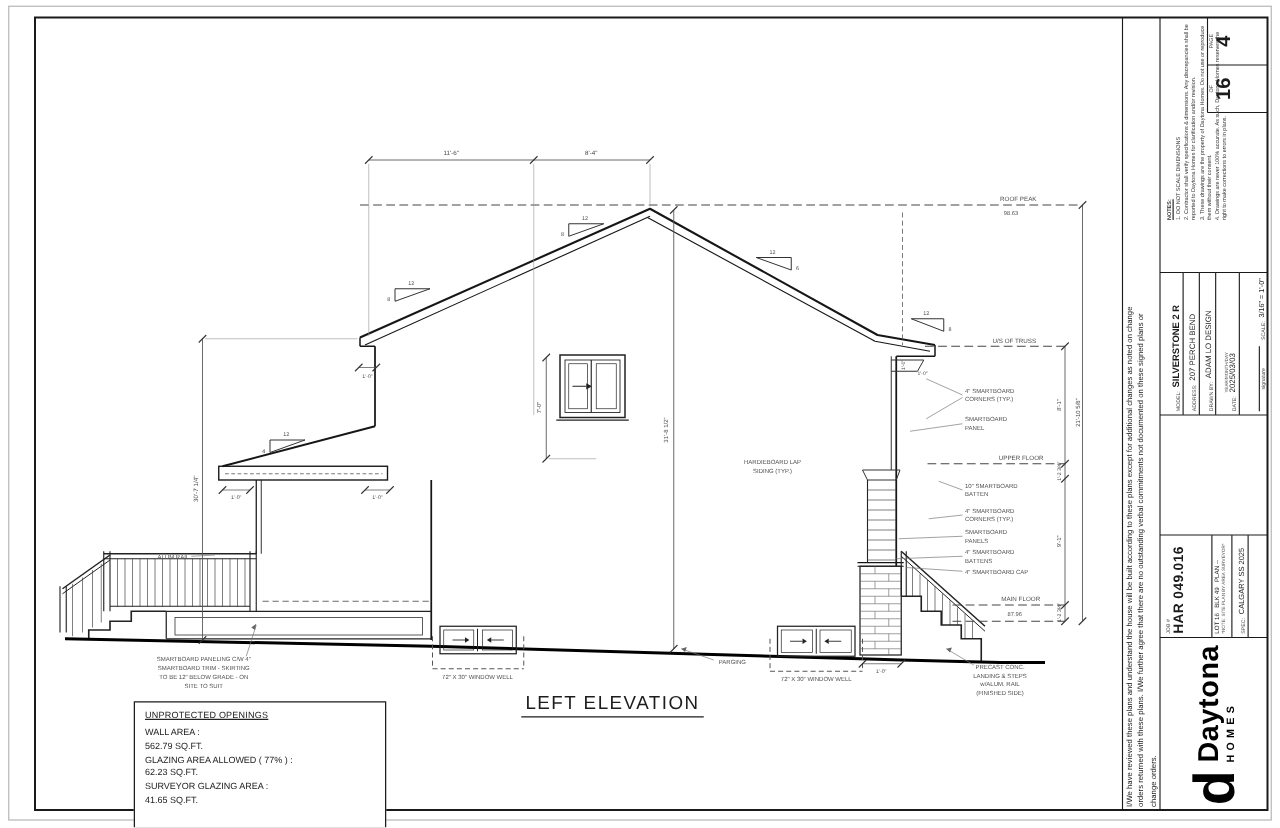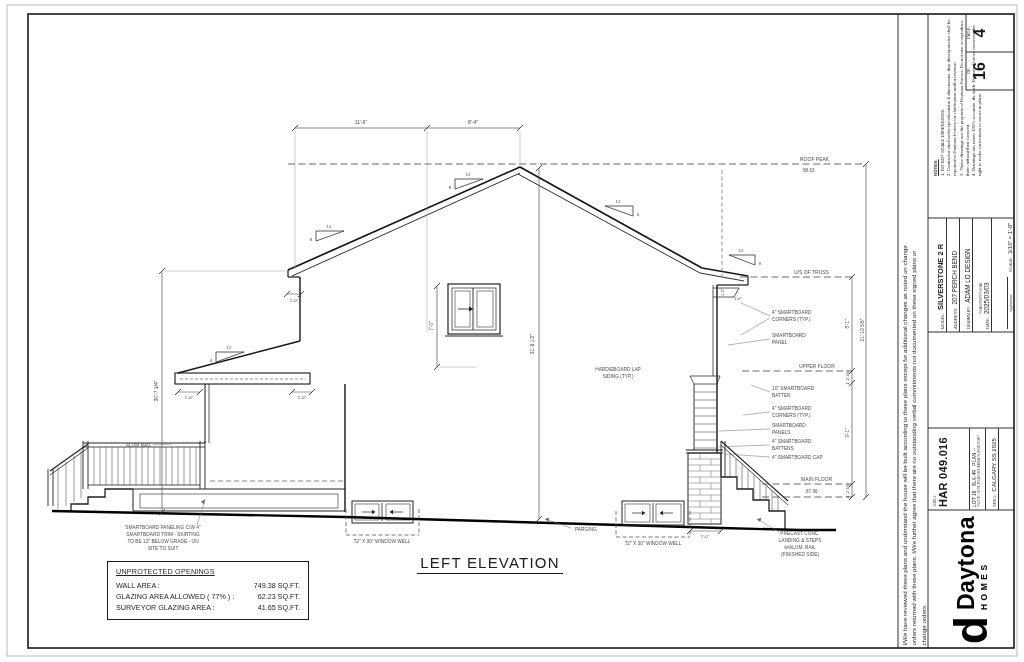--- a/index.html
+++ b/index.html
@@ -6,23 +6,23 @@
   #sheet{position:relative;width:1024px;height:662px;background:#fff;overflow:hidden;}
   svg{position:absolute;left:0;top:0;}
   .rot{position:absolute;transform:rotate(-90deg);transform-origin:center;color:#1a1a1a;}
   .tb-row{display:flex;align-items:flex-end;box-sizing:border-box;border-bottom:1px solid #333;padding:1px 3px;}
   .tb-label{font-size:4.2px;color:#444;margin-right:3px;white-space:nowrap;}
   .notes-item{font-size:4.4px;line-height:1.3;color:#333;margin-bottom:1px;}
   .annot{fill:#4f4f4f;}
   .dimtxt{fill:#4a4a4a;}
   #elev-title{position:absolute;left:390px;top:554px;width:200px;text-align:center;text-decoration:underline;}
   #elev-title span{display:inline-block;font-size:15px;letter-spacing:1.2px;color:#1c1c1c;border-bottom:1.6px solid #1c1c1c;padding:0 3px 2px;}
-  #openings{position:absolute;left:107px;top:561px;width:202px;border:1.8px solid #1c1c1c;background:#fff;padding:5px 8px 6px;box-sizing:border-box;font-size:7.2px;color:#222;}
+  #openings{position:absolute;left:107px;top:561px;width:202px;border:1.8px solid #1c1c1c;background:#fff;padding:5px 8px 16px;box-sizing:border-box;font-size:7.2px;color:#222;}
   #openings .t{text-decoration:underline;margin-bottom:5px;letter-spacing:.2px;}
-  #openings .r{display:flex;justify-content:space-between;line-height:1.5;}
+  #openings .r{display:flex;justify-content:flex-start;line-height:1.5;flex-direction:column;}
   .logo-wrap{display:flex;align-items:center;justify-content:center;gap:6px;color:#000;}
   .logo-d{font-size:46px;font-weight:900;line-height:.72;}
   .logo-name{font-size:23px;font-weight:800;letter-spacing:.5px;line-height:1;}
   .logo-sub{font-size:8.5px;font-weight:700;letter-spacing:3.5px;margin-top:1px;}
 </style>
 </head>
 <body>
 
 <div id="sheet">
 
@@ -387,21 +387,21 @@
 </svg>
 
 <div id="elev-title">
   <span>LEFT ELEVATION</span>
 </div>
 
 <div id="openings">
   <div class="t">UNPROTECTED OPENINGS</div>
   <div class="r">
     <span>WALL AREA :</span>
-    <span>749.38 SQ.FT.</span>
+    <span>562.79 SQ.FT.</span>
   </div>
   <div class="r">
     <span>GLAZING AREA ALLOWED ( 77% ) :</span>
     <span>62.23 SQ.FT.</span>
   </div>
   <div class="r">
     <span>SURVEYOR GLAZING AREA :</span>
     <span>41.65 SQ.FT.</span>
   </div>
 </div>

